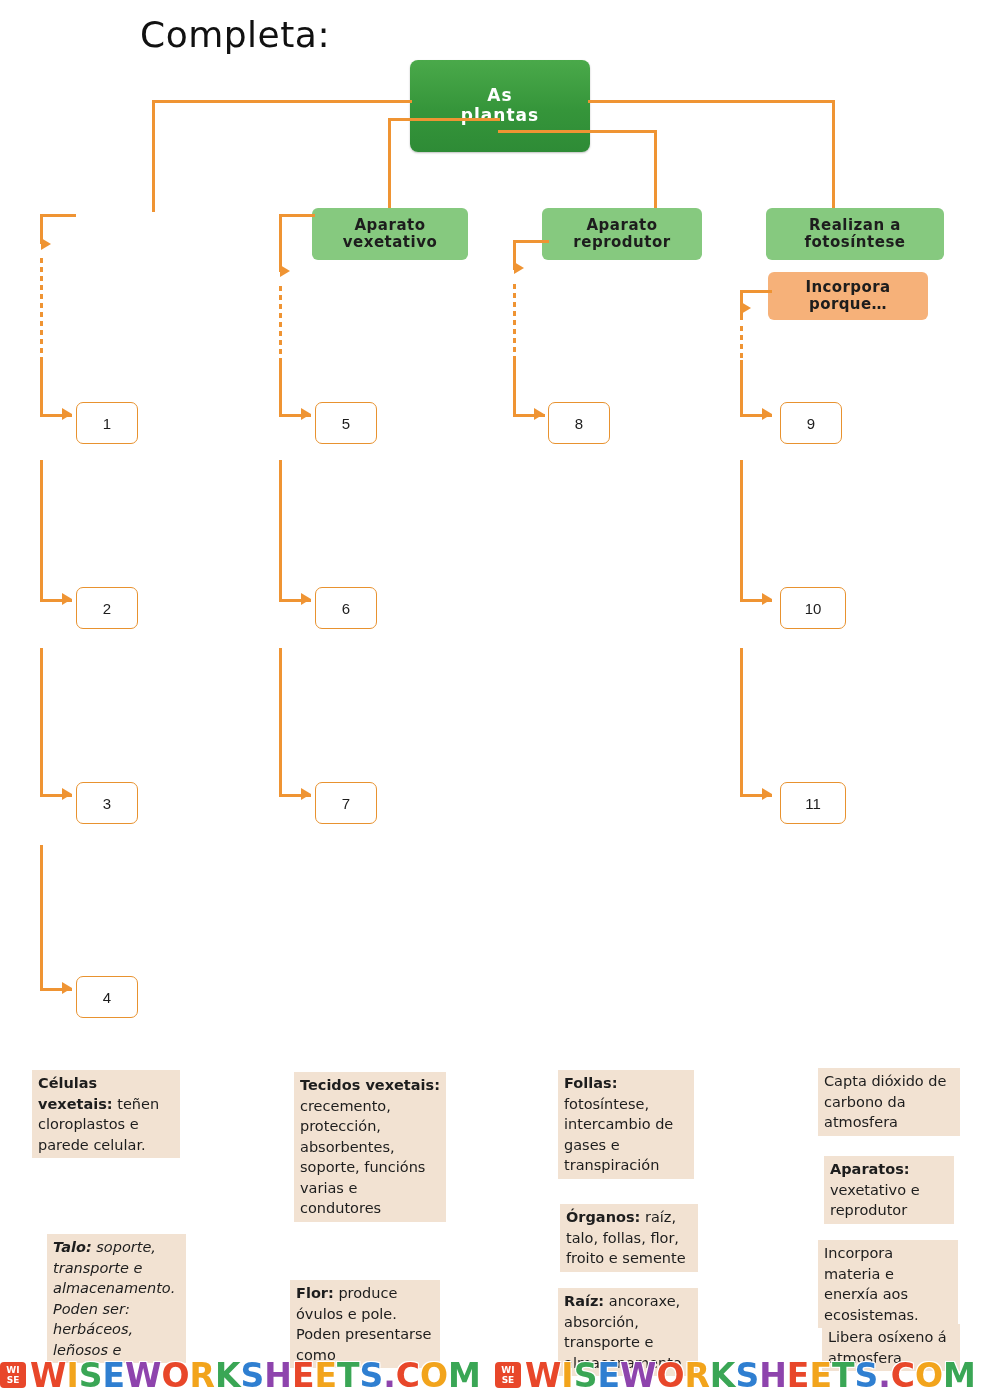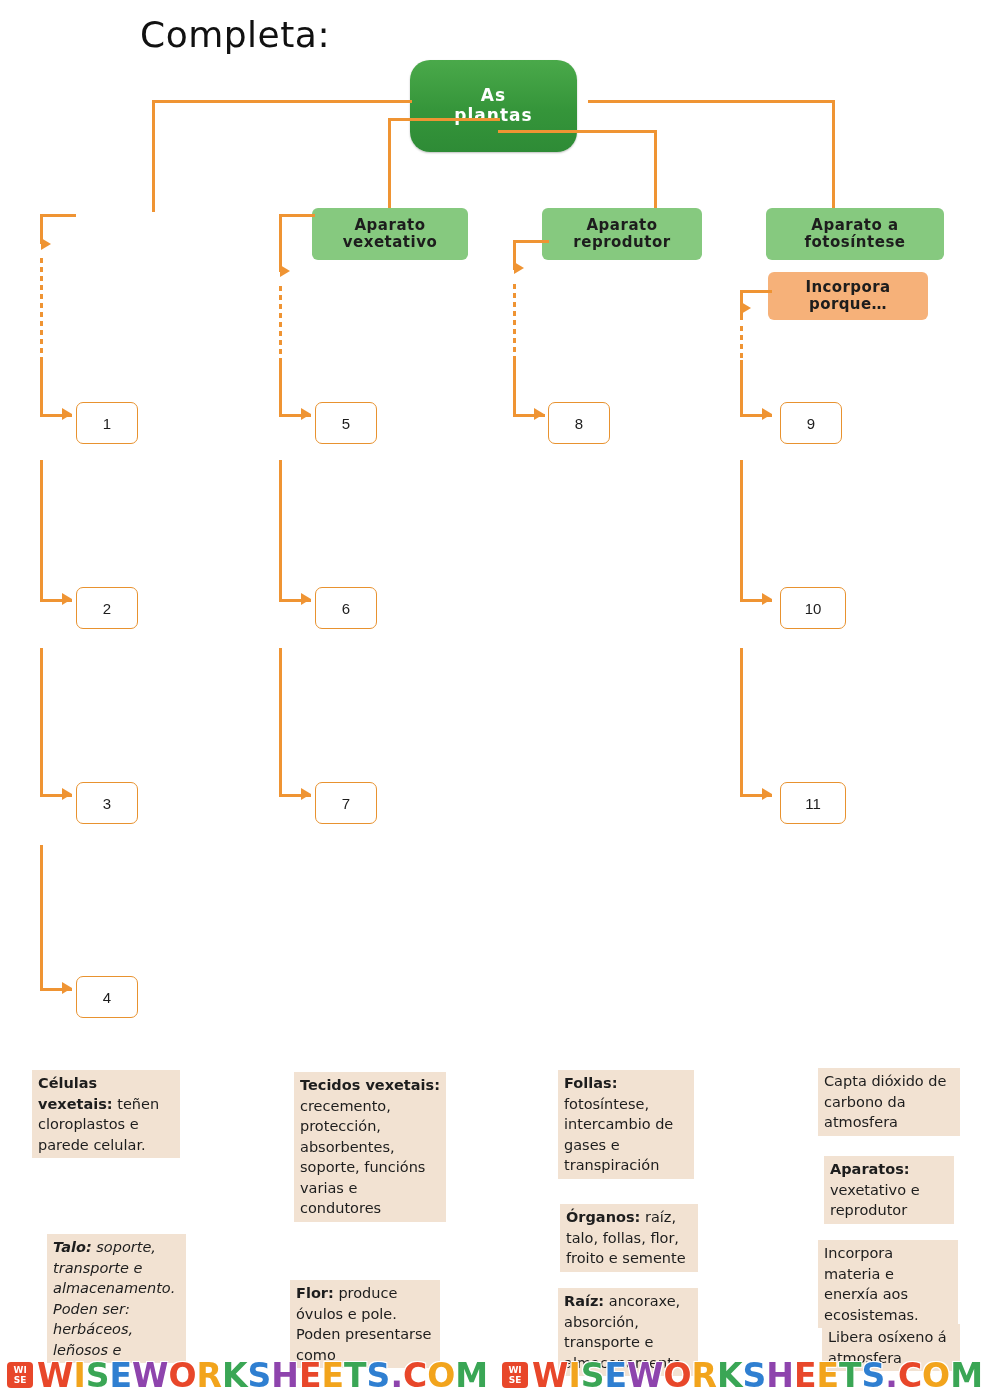--- a/index.html
+++ b/index.html
@@ -22,23 +22,23 @@
 
   
   .node{
     position:absolute;
     box-sizing:border-box;
     display:flex;align-items:center;justify-content:center;
     text-align:center;
     line-height:1.15;
   }
   .root{
-    left:410px;top:60px;width:167px;height:92px;
+    left:410px;top:60px;width:180px;height:92px;
     background:linear-gradient(180deg,#4aa94a 0%,#35953a 55%,#2e8b36 100%);
-    border-radius:20px;
+    border-radius:8px;
     color:#ffffff;font-size:17px;font-weight:bold;
     letter-spacing:1px;
     box-shadow:0 1px 2px rgba(0,0,0,.25);
   }
   .lvl1{
     background:#86c97f;
     border-radius:6px;
     color:#1d1d1d;font-size:15px;font-weight:bold;
     letter-spacing:.5px;
     height:46px;
@@ -93,21 +93,21 @@
     line-height:1.42;
     padding:3px 6px 3px 6px;
     box-sizing:border-box;
     font-family:"DejaVu Sans", sans-serif;
   }
   .note b{font-weight:bold;}
 
   
   .wm{
     position:absolute;left:0;bottom:0;width:983px;height:48px;
-    display:flex;align-items:center;justify-content:flex-end;gap:14px;
+    display:flex;align-items:center;justify-content:flex-start;gap:14px;
     pointer-events:none;
   }
   .wmword{display:flex;align-items:center;}
   .wmch{
     font-family:"DejaVu Sans", sans-serif;
     font-weight:bold;font-size:33px;
     line-height:1;
     text-shadow:1px 1px 0 #fff, -1px -1px 0 #fff, 1px -1px 0 #fff, -1px 1px 0 #fff;
   }
   .wmbadge{
@@ -157,21 +157,21 @@
 
   <div class="node lvl1 n-rep">
     <div>
       <div>Aparato</div>
       <div>reprodutor</div>
     </div>
   </div>
 
   <div class="node lvl1 n-fot">
     <div>
-      <div>Aparato a</div>
+      <div>Realizan a</div>
       <div>fotosíntese</div>
     </div>
   </div>
 
   <div class="node n-imp">
     <div>
       <div>Incorpora</div>
       <div>porque…</div>
     </div>
   </div>

